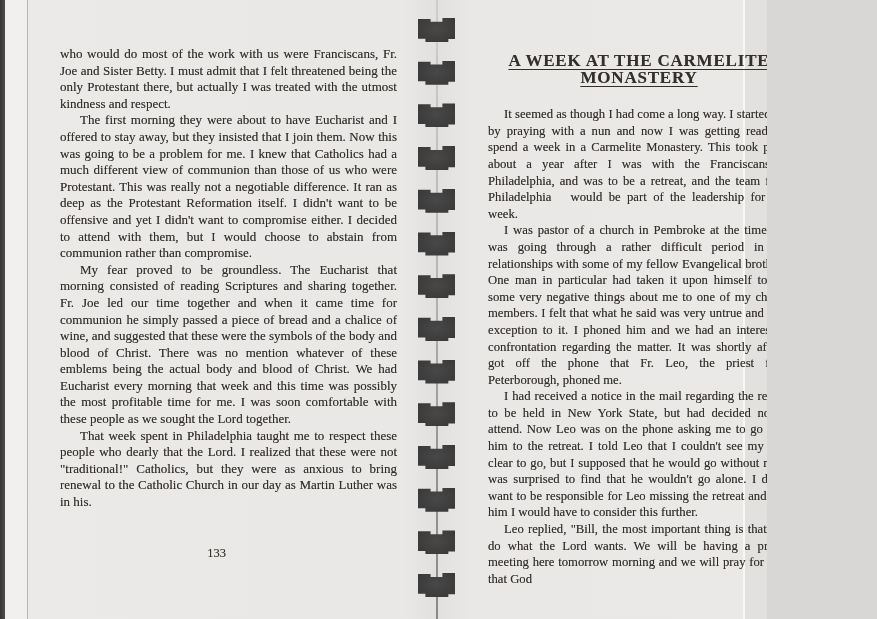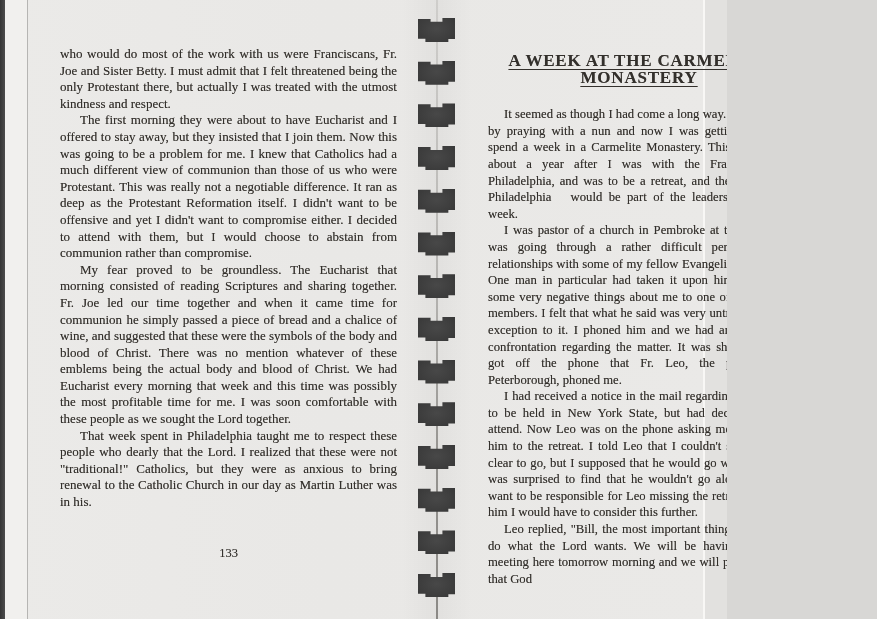--- a/index.html
+++ b/index.html
@@ -3,20 +3,21 @@
 <meta charset="utf-8">
 <style>
   html, body { margin: 0; padding: 0; background: #d8d7d5; }
   .scan-root {
     position: relative;
     width: 727px;
     height: 619px;
     overflow: hidden;
     background: linear-gradient(90deg, #ebeae8 0%, #e9e8e6 45%, #eae9e7 100%);
     font-family: "Liberation Serif", serif;
+    padding-left: 40px;
   }
   
   .edge-left {
     position: absolute; left: 0; top: 0; width: 5px; height: 100%;
     background: linear-gradient(90deg, #353535, #4c4c4c);
   }
   
   .under-edge {
     position: absolute; left: 5px; top: 0; width: 22px; height: 100%;
     background: #f1f0ee;
@@ -80,21 +81,21 @@
     text-underline-offset: 3px;
   }
   .page-number {
     position: absolute;
     top: 546px;
     font-size: 12.5px;
     color: #33302c;
     text-align: center;
     text-shadow: 0 0 0.5px rgba(60,55,50,0.55);
   }
-  .page-number.left { left: 60px; width: 337px; }
+  .page-number.left { left: 48px; width: 337px; }
   .page-number.right { left: 488px; width: 302px; }
 </style>
 </head>
 <body>
 
 <div class="scan-root">
 
   <div class="edge-left"></div>
   <div class="under-edge"></div>
   <div class="edge-right"></div>

